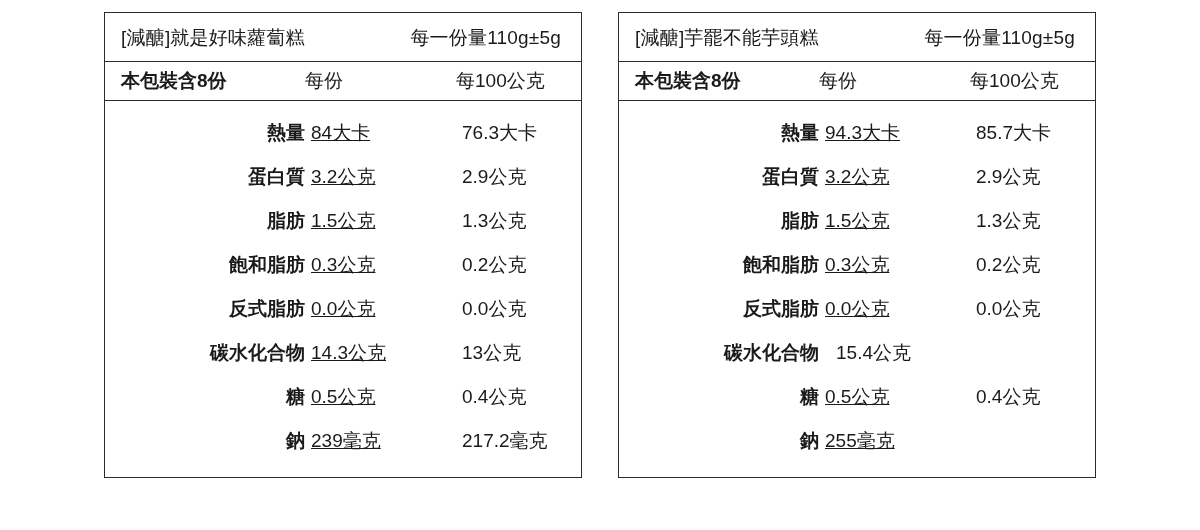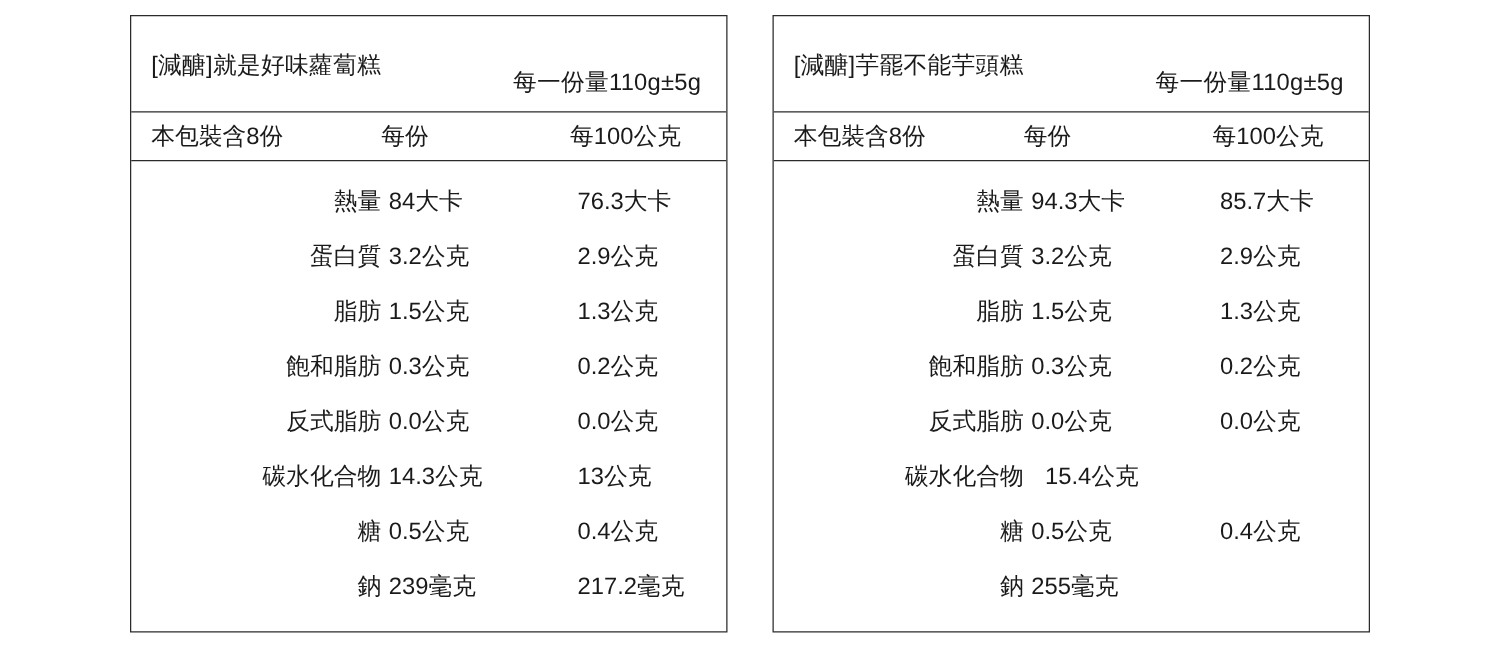--- a/index.html
+++ b/index.html
@@ -34,37 +34,37 @@
     font-size: 19px;
     letter-spacing: 0.2px;
   }
   .panel-title {
     white-space: nowrap;
   }
   .panel-serving {
     margin-left: auto;
     padding-right: 6px;
     white-space: nowrap;
-    margin-top: 28px;
   }
   .col-header {
     display: flex;
     align-items: center;
     border-top: 1px solid #2b2b2b;
     border-bottom: 1px solid #2b2b2b;
     font-size: 19px;
     height: 38px;
   }
   .col-header .c-name {
     padding-left: 16px;
   }
   .c-name {
     width: 200px;
     box-sizing: border-box;
     flex: 0 0 200px;
+    font-weight: bold;
   }
   .c-v1 {
     width: 140px;
     flex: 0 0 140px;
     box-sizing: border-box;
   }
   .c-v2 {
     width: 136px;
     flex: 0 0 136px;
     box-sizing: border-box;
@@ -84,20 +84,21 @@
   }
   .row .c-name {
     padding-left: 16px;
     text-align: right;
   }
   .row.indent .c-name {
     padding-left: 44px;
   }
   .row .c-v1 {
     padding-left: 6px;
+    text-decoration: underline;
   }
   .row .c-v2 {
     padding-left: 6px;
   }
 </style>
 </head>
 <body>
 
 <div class="sheet">
 

